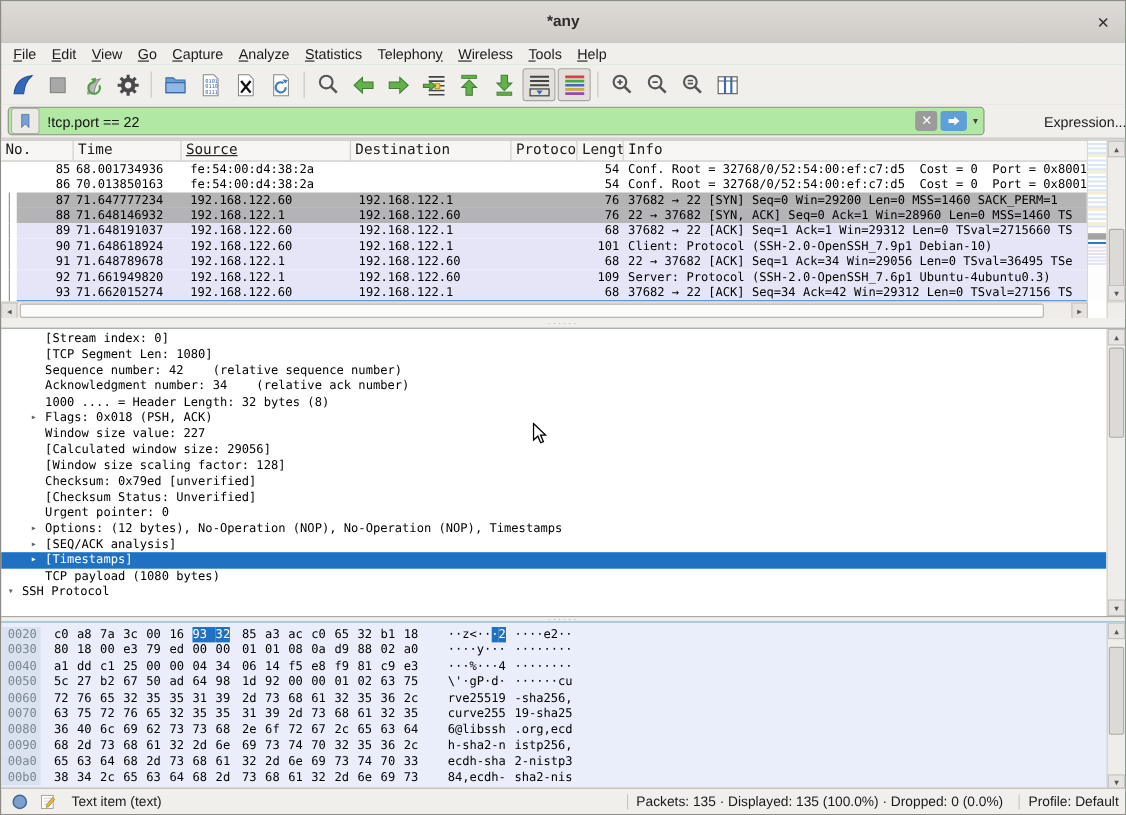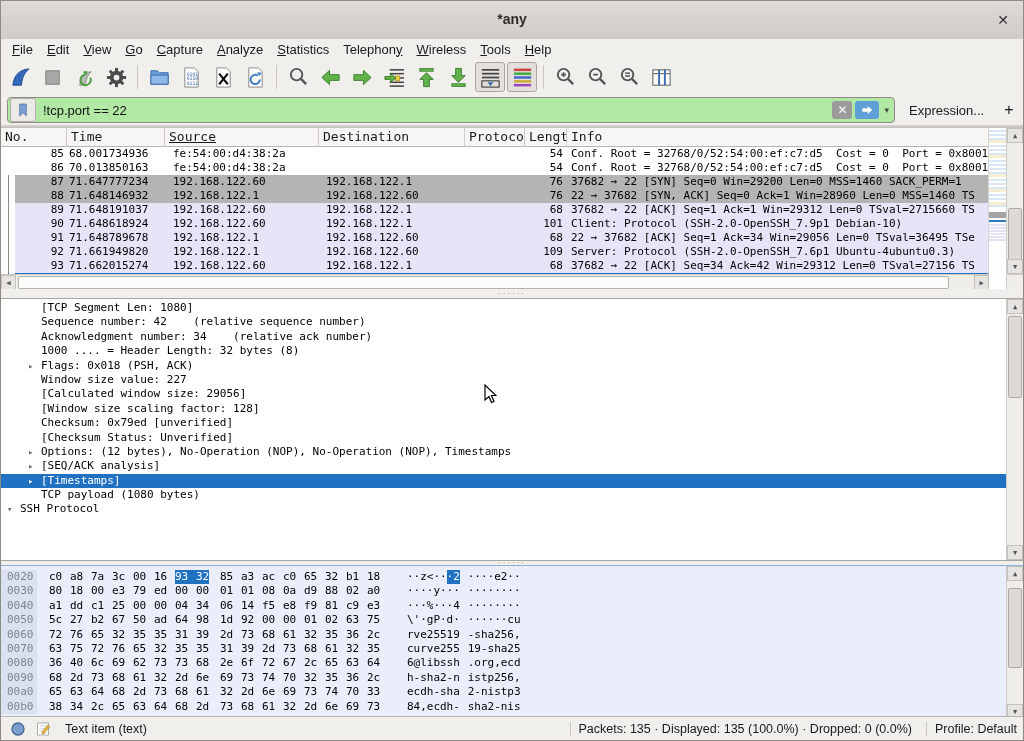--- a/index.html
+++ b/index.html
@@ -19,21 +19,21 @@
   .menu-item u{text-decoration:underline;}
   
   .toolbar{position:absolute;top:58px;left:0;right:0;height:36px;display:flex;align-items:center;
     background:#f1efec;border-bottom:1px solid #d6d3cf;padding-left:3px;}
   .tb-btn{width:30px;height:30px;display:flex;align-items:center;justify-content:center;border-radius:3px;margin:0 1px;}
   .tb-btn svg{width:23px;height:23px;}
   .tb-btn.pressed{background:#e3e0db;border:1px solid #a9a6a1;box-sizing:border-box;}
   .tb-sep{width:1px;height:24px;background:#c9c6c1;margin:0 5px;}
   
   .filterbar{position:absolute;top:94px;left:0;right:0;height:32px;display:flex;align-items:center;
-    background:#f1efec;border-bottom:2px solid #d2cfca;padding:0 6px;box-sizing:border-box;}
+    background:#f1efec;border-bottom:2px solid #d2cfca;padding:0 6px;box-sizing:border-box;gap:40px;}
   .filterbox{flex:0 0 auto;width:886px;height:24px;background:#b0e8a4;border:1px solid #8f8c88;border-radius:4px;
     display:flex;align-items:center;overflow:hidden;}
   .fb-bookmark{width:24px;height:22px;margin:0 2px;display:flex;align-items:center;justify-content:center;
     background:#eceae6;border:1px solid #b3b0ab;border-radius:3px;}
   .fb-bookmark svg{width:16px;height:16px;}
   .filter-text{flex:1;font-size:13px;color:#111;padding-left:5px;white-space:pre;}
   .fb-clear{width:20px;height:18px;background:#9b9b9b;border-radius:3px;color:#fff;font-size:12px;font-weight:bold;
     display:flex;align-items:center;justify-content:center;margin-right:3px;}
   .fb-apply{width:24px;height:18px;background:#5f9fd8;border-radius:3px;display:flex;align-items:center;justify-content:center;margin-right:3px;}
   .fb-apply svg{width:14px;height:14px;}
@@ -455,30 +455,32 @@
     </div>
     <div class="corner"></div>
   </div>
 
   <div class="splitter" style="top:288px;height:9px;">
       <span>······</span>
     </div>
 
   <div class="detailpane mono">
     <div class="detail-inner" id="details">
+        <div class="dline"><span class="exp" style="margin-left: 27px;"></span><span class="dtxt">[Stream index: 0]</span></div>
         <div class="dline"><span class="exp" style="margin-left: 27px;"></span><span class="dtxt">[TCP Segment Len: 1080]</span></div>
         <div class="dline"><span class="exp" style="margin-left: 27px;"></span><span class="dtxt">Sequence number: 42    (relative sequence number)</span></div>
         <div class="dline"><span class="exp" style="margin-left: 27px;"></span><span class="dtxt">Acknowledgment number: 34    (relative ack number)</span></div>
         <div class="dline"><span class="exp" style="margin-left: 27px;"></span><span class="dtxt">1000 .... = Header Length: 32 bytes (8)</span></div>
         <div class="dline"><span class="exp" style="margin-left: 27px;">▸</span><span class="dtxt">Flags: 0x018 (PSH, ACK)</span></div>
         <div class="dline"><span class="exp" style="margin-left: 27px;"></span><span class="dtxt">Window size value: 227</span></div>
         <div class="dline"><span class="exp" style="margin-left: 27px;"></span><span class="dtxt">[Calculated window size: 29056]</span></div>
         <div class="dline"><span class="exp" style="margin-left: 27px;"></span><span class="dtxt">[Window size scaling factor: 128]</span></div>
         <div class="dline"><span class="exp" style="margin-left: 27px;"></span><span class="dtxt">Checksum: 0x79ed [unverified]</span></div>
         <div class="dline"><span class="exp" style="margin-left: 27px;"></span><span class="dtxt">[Checksum Status: Unverified]</span></div>
+        <div class="dline"><span class="exp" style="margin-left: 27px;"></span><span class="dtxt">Urgent pointer: 0</span></div>
         <div class="dline"><span class="exp" style="margin-left: 27px;">▸</span><span class="dtxt">Options: (12 bytes), No-Operation (NOP), No-Operation (NOP), Timestamps</span></div>
         <div class="dline"><span class="exp" style="margin-left: 27px;">▸</span><span class="dtxt">[SEQ/ACK analysis]</span></div>
         <div class="dline sel"><span class="exp" style="margin-left: 27px;">▸</span><span class="dtxt">[Timestamps]</span></div>
         <div class="dline"><span class="exp" style="margin-left: 27px;"></span><span class="dtxt">TCP payload (1080 bytes)</span></div>
         <div class="dline"><span class="exp" style="margin-left: 6px;">▾</span><span class="dtxt">SSH Protocol</span></div>
       </div>
     <div class="vscroll" style="top:0;bottom:0;">
       <div class="sb-arrow" style="top:0;">▲</div>
       <div class="sb-thumb" style="top:17px;height:80px;"></div>
       <div class="sb-arrow" style="bottom:0;">▼</div>

